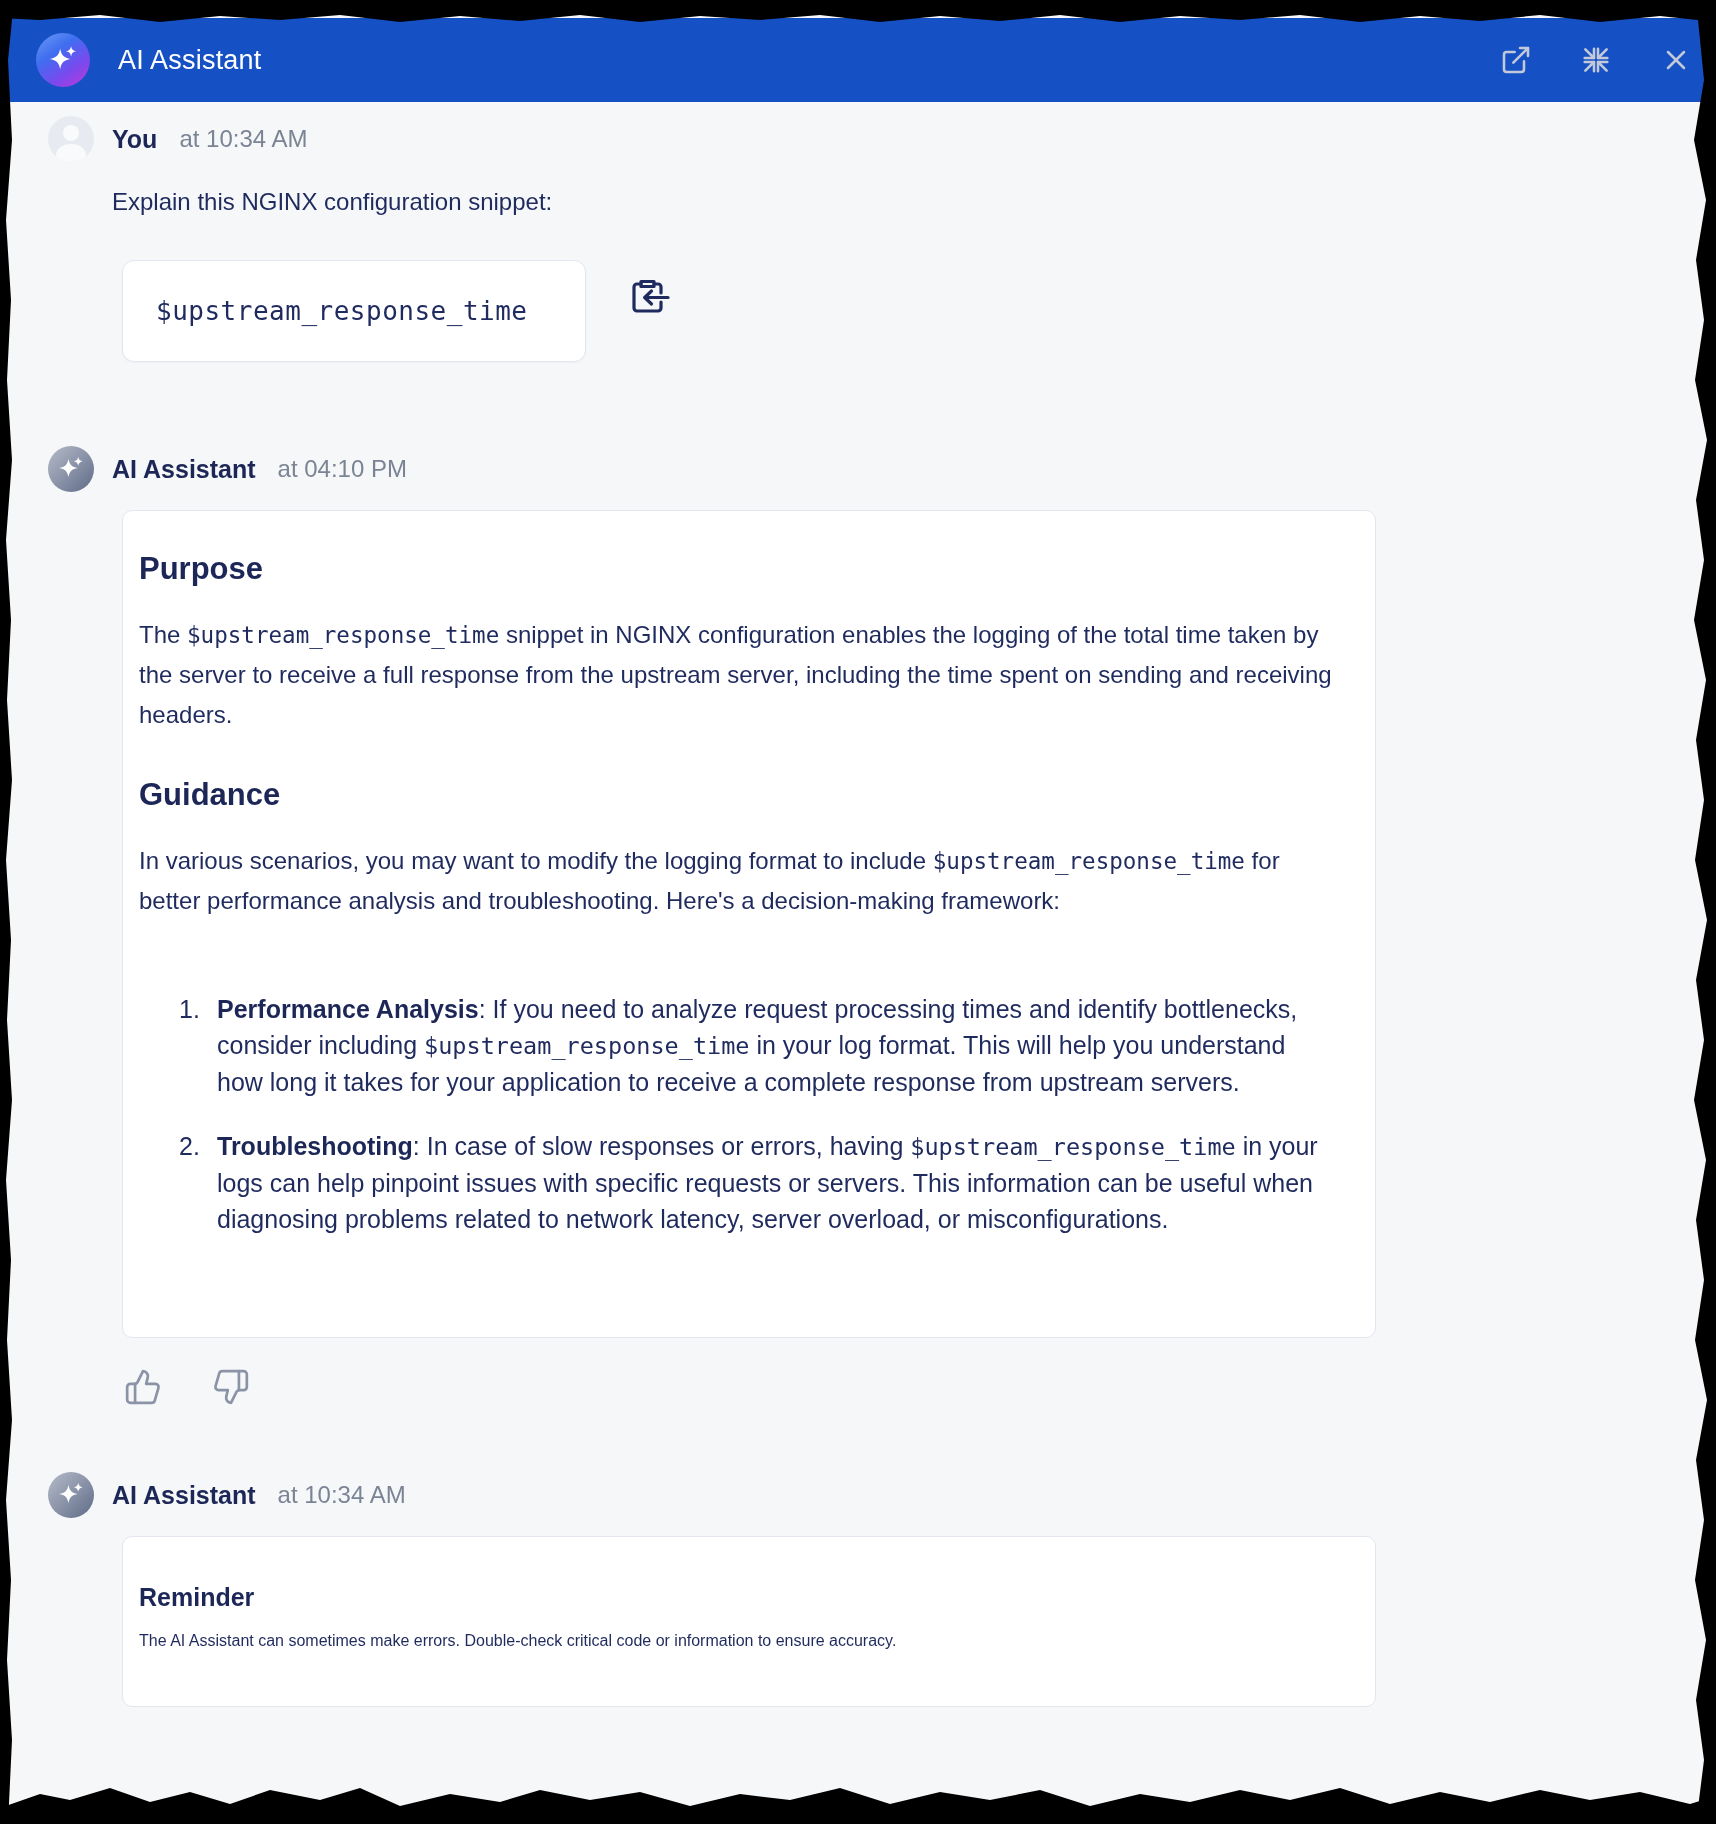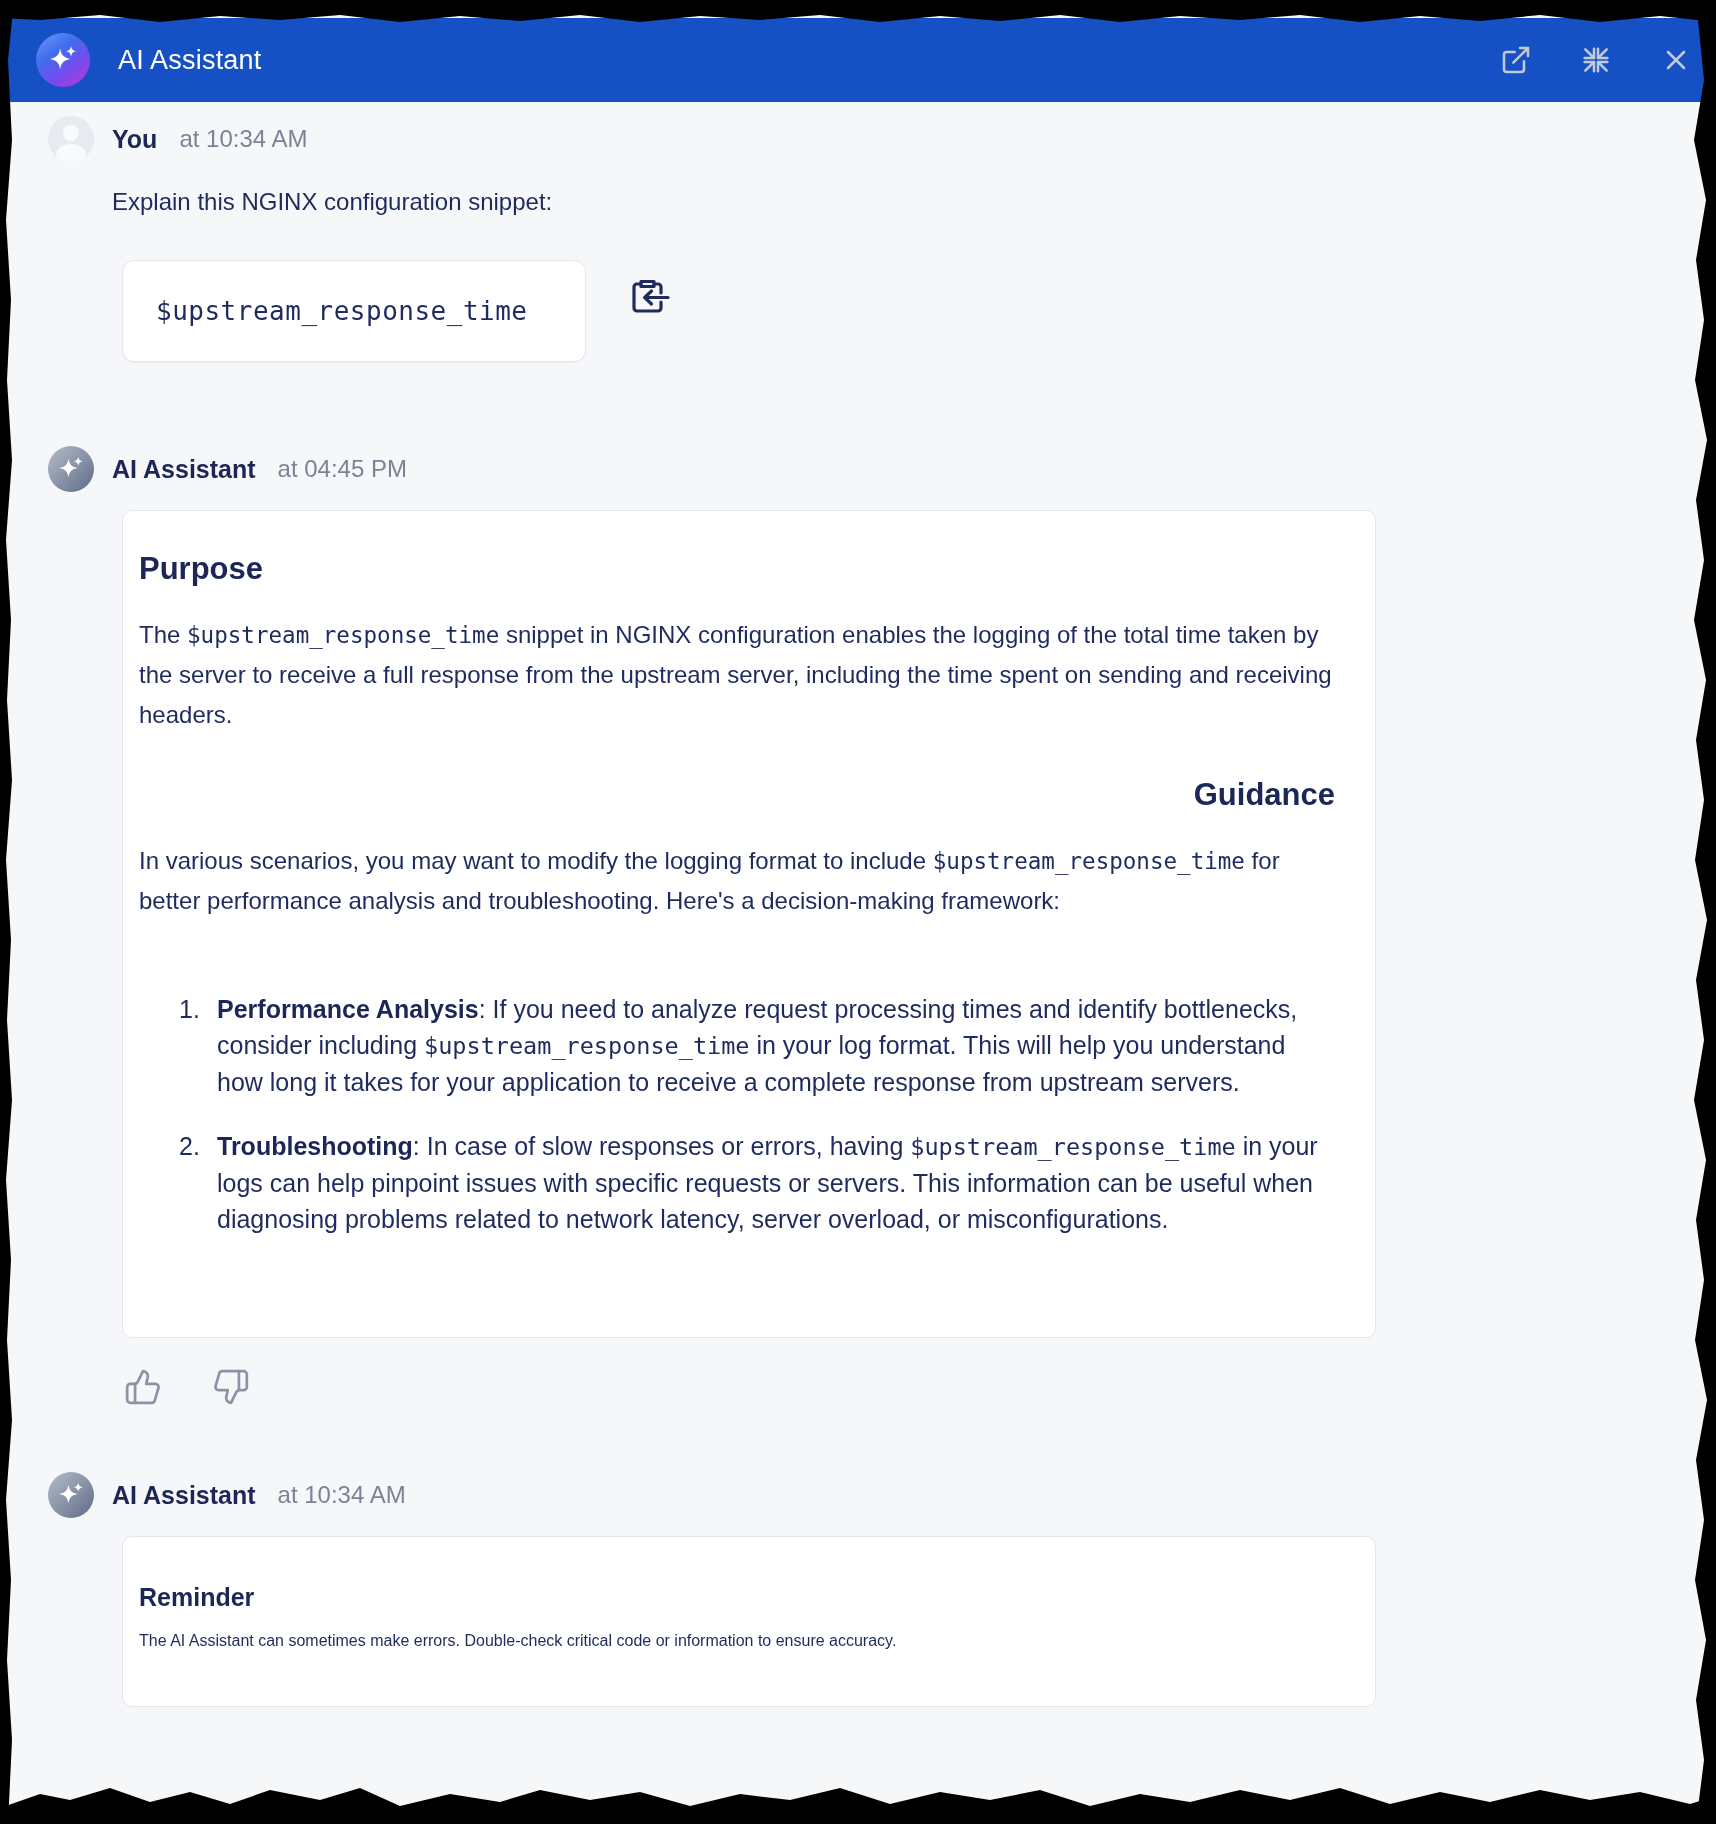--- a/index.html
+++ b/index.html
@@ -45,21 +45,21 @@
   .paste-btn{margin-top:16px;background:none;border:none;padding:0;cursor:pointer;color:#1f2a5e;}
   .paste-btn svg{width:44px;height:40px;display:block;}
 
   .msg-ai{margin-top:84px;}
   .card{margin-top:18px;margin-left:10px;width:1254px;box-sizing:border-box;background:#fff;
         border:1.5px solid #e3e6ef;border-radius:10px;}
   .card-answer{padding:40px 40px 72px 16px;}
   .card-inner{max-width:1252px;}
   .card h2{font-size:31px;font-weight:700;color:#1c2757;margin:0 0 28px;}
   .card p{font-size:24px;line-height:40px;margin:0 0 34px;}
-  .card h2.h-guidance{margin-top:42px;text-align:right;}
+  .card h2.h-guidance{margin-top:42px;}
   .card p.p-guidance{margin-bottom:70px;}
   .rich code,{font-family:"DejaVu Sans Mono",monospace;}
   .rich code{font-family:"DejaVu Sans Mono",monospace;font-size:0.94em;letter-spacing:0;}
   .seg-bold{font-weight:700;color:#1c2757;}
   ol.framework{list-style:none;margin:0 0 0 40px;padding:0;}
   ol.framework li{display:flex;font-size:25px;line-height:36px;margin-bottom:28px;}
   ol.framework .num{flex:none;width:26px;margin-right:12px;}
   ol.framework .li-text{flex:1;}
 
   .feedback{display:flex;gap:50px;margin:30px 0 0 12px;}
@@ -149,21 +149,21 @@
 
       <div class="msg-ai">
         <div class="msg-head">
           <div class="avatar avatar-ai">
             <svg viewBox="0 0 40 40">
               <path fill="#fff" d="M17 8c1.1 6.9 4 9.8 10.9 10.9C21 20 18.1 22.9 17 29.8 15.9 22.9 13 20 6.1 18.9 13 17.8 15.9 14.9 17 8Z"></path>
               <path fill="#fff" d="M28.5 5.5c.55 3.4 2 4.85 5.4 5.4-3.4.55-4.85 2-5.4 5.4-.55-3.4-2-4.85-5.4-5.4 3.4-.55 4.85-2 5.4-5.4Z"></path>
             </svg>
           </div>
           <span class="sender">AI Assistant</span>
-          <span class="time">at 04:45 PM</span>
+          <span class="time">at 04:10 PM</span>
         </div>
         <div class="msg-body">
           <div class="card card-answer">
             <div class="card-inner">
               <h2>Purpose</h2>
               <p class="rich"><span>The </span><code>$upstream_response_time</code><span> snippet in NGINX configuration enables the logging of the total time taken by the server to receive a full response from the upstream server, including the time spent on sending and receiving headers.</span></p>
               <h2 class="h-guidance">Guidance</h2>
               <p class="rich p-guidance"><span>In various scenarios, you may want to modify the logging format to include </span><code>$upstream_response_time</code><span> for better performance analysis and troubleshooting. Here's a decision-making framework:</span></p>
               <ol class="framework">
                 <li>

